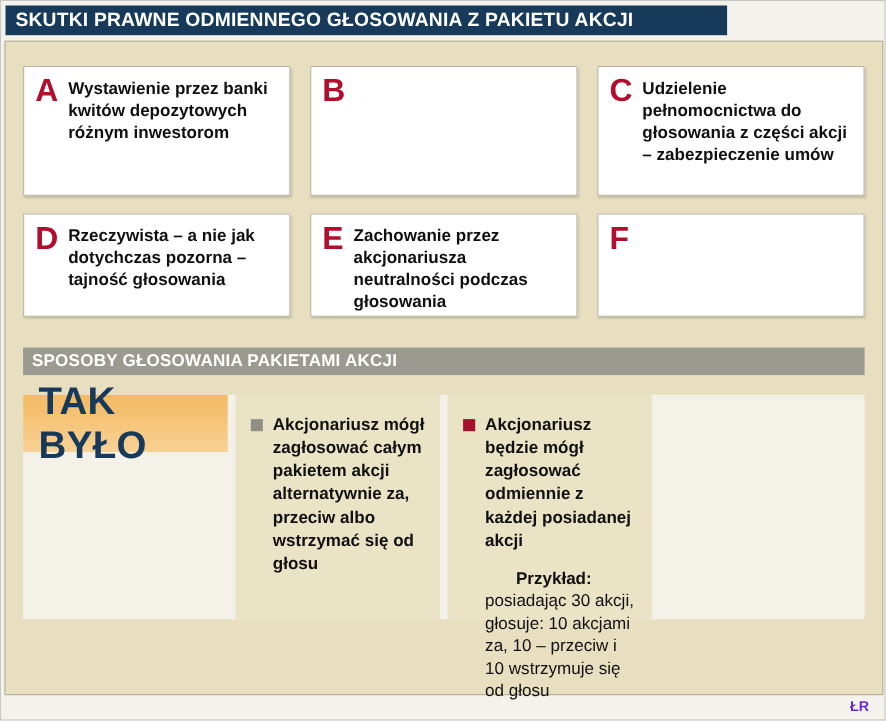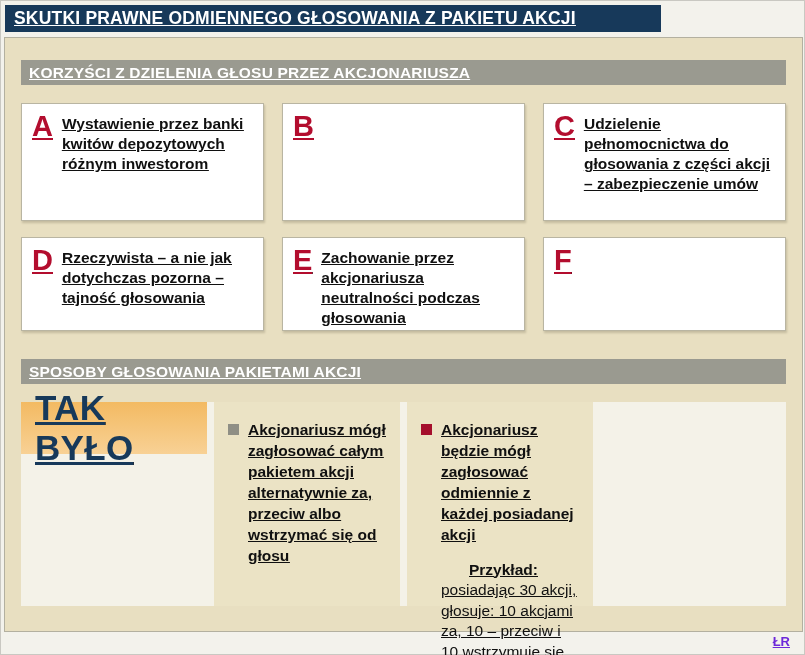--- a/index.html
+++ b/index.html
@@ -1,15 +1,15 @@
 <!DOCTYPE html>
 <html><head>
 <meta charset="utf-8">
 <style>
-  * { margin:0; padding:0; box-sizing:border-box;text-decoration:underline; }
+  * { margin:0; padding:0; box-sizing:border-box; }
   html,body { width:805px; height:655px; }
   body {
     font-family:"Liberation Sans", sans-serif;
     background:#ffffff;
     position:relative;
   }
   .page {
     position:absolute; inset:0;
     background:#f3f2ec;
     border:1px solid #c9c8c2;
@@ -100,23 +100,20 @@
 <body>
 
 <div class="page">
 
   <div class="title-bar">
     <span>SKUTKI PRAWNE ODMIENNEGO GŁOSOWANIA Z PAKIETU AKCJI</span>
   </div>
 
   <div class="panel">
 
-    <div class="section-header">
-      <span>KORZYŚCI Z DZIELENIA GŁOSU PRZEZ AKCJONARIUSZA</span>
-    </div>
 
     <div class="cards">
       <div class="card">
         <span class="card-letter">A</span>
         <span class="card-text">Wystawienie przez banki kwitów depozytowych różnym inwestorom</span>
       </div>
       <div class="card">
         <span class="card-letter">B</span>
       </div>
       <div class="card">

